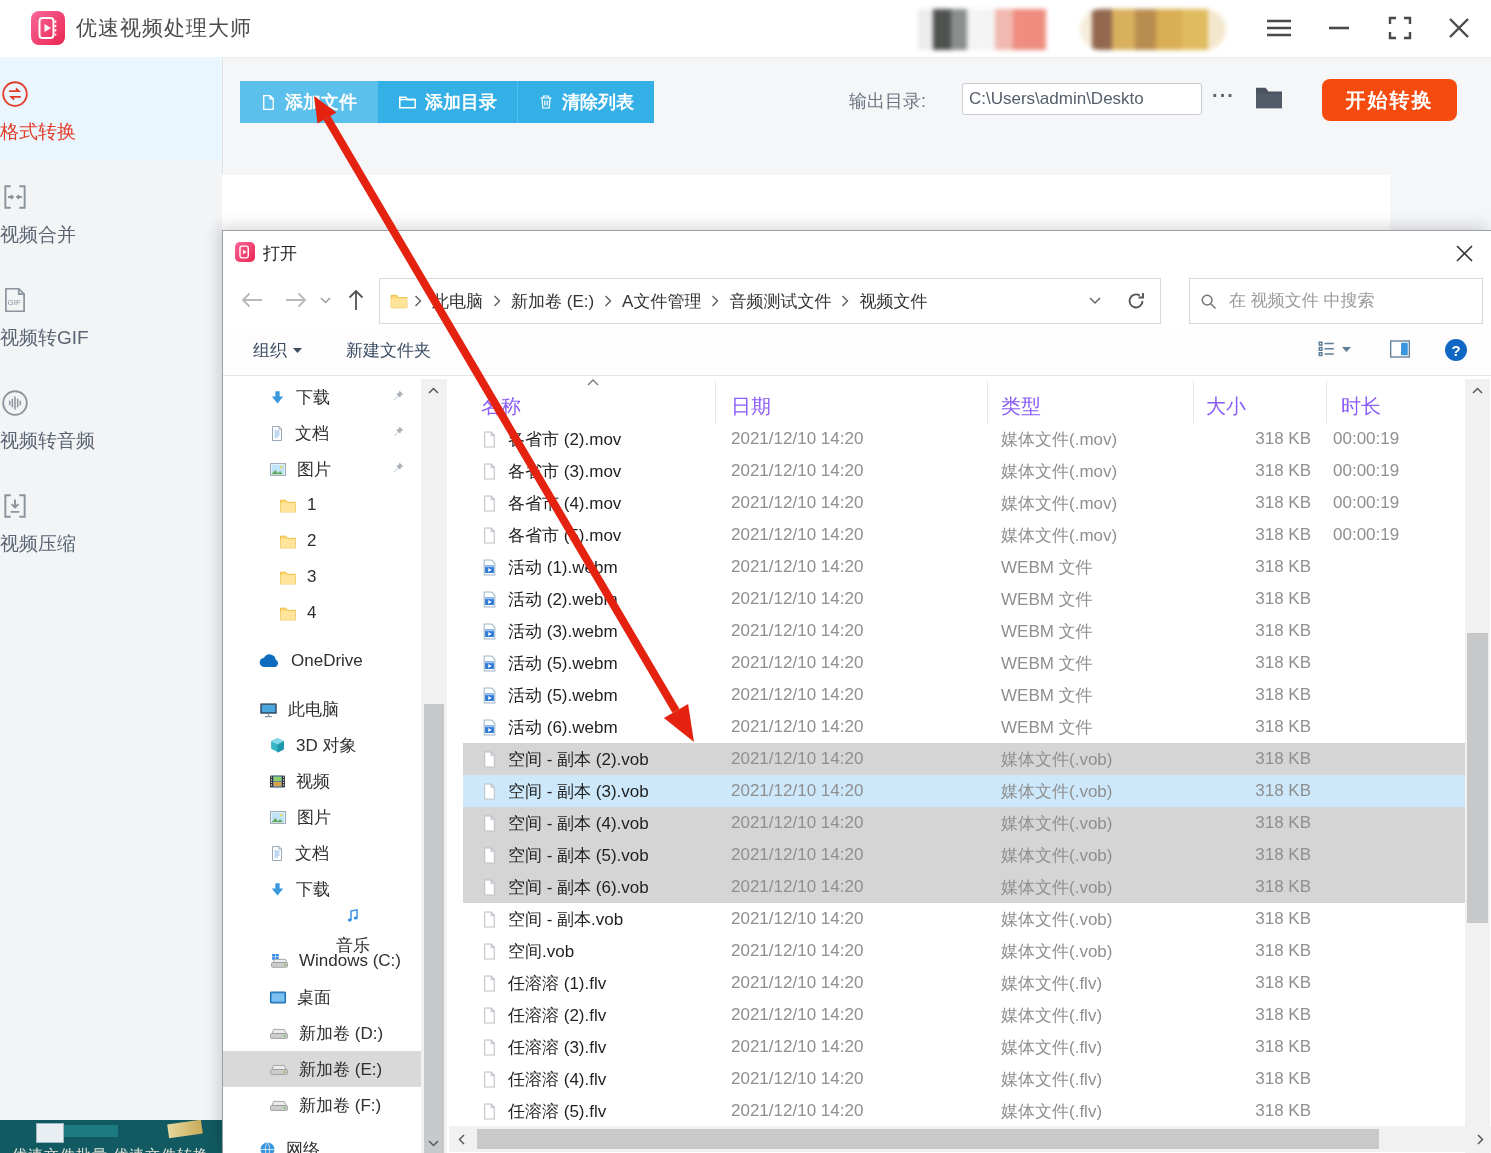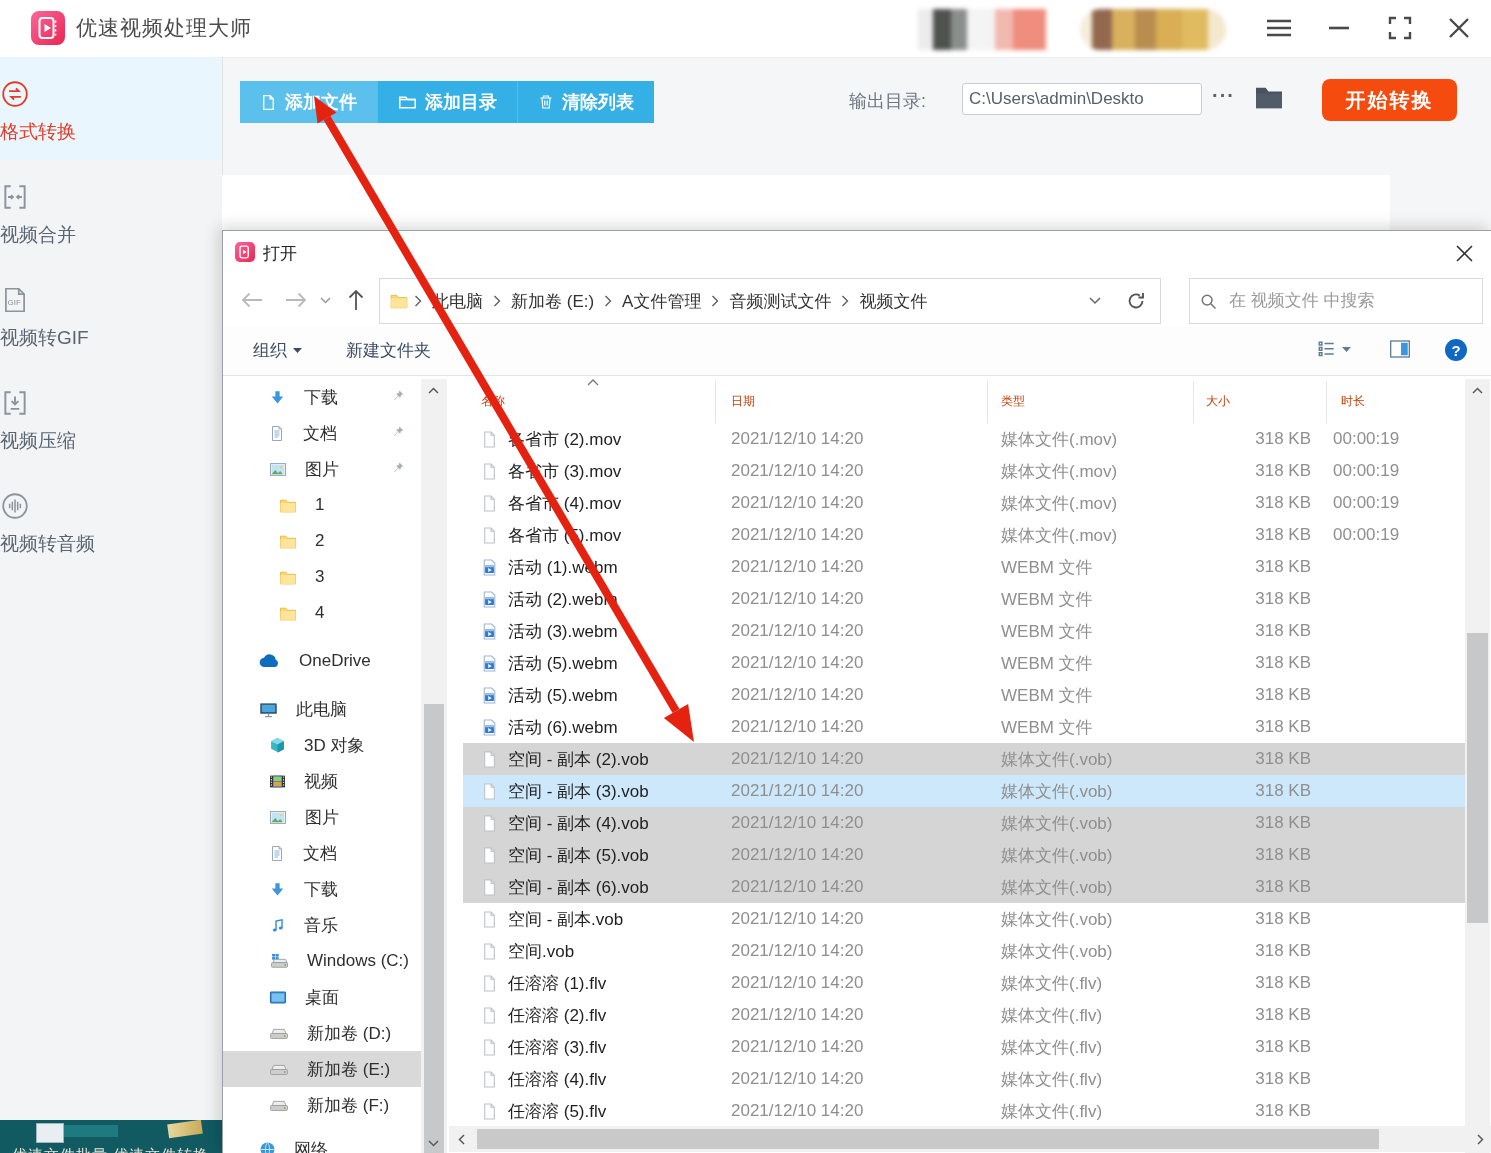--- a/index.html
+++ b/index.html
@@ -57,29 +57,29 @@
 .crumb-dd{margin-left:auto;margin-right:12px;cursor:pointer}
 .refreshbox{position:absolute;left:889px;top:5px;width:48px;height:44px;border:1px solid #d9d9d9;border-left:none;background:#fff;display:flex;align-items:center;justify-content:center;cursor:pointer}
 .searchbox{position:absolute;left:966px;top:5px;width:272px;height:44px;border:1px solid #d9d9d9;background:#fff;display:flex;align-items:center;padding:0 10px;gap:10px}
 .searchbox input{border:none;outline:none;font-size:17px;color:#8b5cf6;width:200px;font-family:Liberation Sans, sans-serif}
 .searchbox input::placeholder{color:#9a9a9a}
 .cmdrow{position:absolute;left:0;top:96px;width:100%;height:48px;border-bottom:1px solid #e4e4e4;background:#fdfdfe}
 .cmd{position:absolute;top:12px;font-size:17px;color:#3b4c63;cursor:pointer;display:flex;align-items:center;gap:6px}
 .viewbtn{position:absolute;top:12px;display:flex;align-items:center;cursor:pointer}
 
 .tree{position:absolute;left:0;top:148px;width:198px;height:775px;overflow:hidden}
-.tree-item{position:relative;height:36px;display:flex;align-items:center;gap:18px;font-size:17px;color:#2f2f2f;cursor:pointer}
+.tree-item{position:relative;height:36px;display:flex;align-items:center;gap:10px;font-size:17px;color:#2f2f2f;cursor:pointer}
 .tree-item.selected{background:#d9d9d9}
 .tree-item .pin{position:absolute;right:16px;top:10px}
 .tree-gap12{margin-top:12px}.tree-gap8{margin-top:8px}
 .tree-scroll{position:absolute;left:198px;top:148px;width:26px;height:775px;background:#f1f1f1}
 .tree-thumb{position:absolute;left:3px;top:325px;width:20px;height:612px;background:#c6c8ca}
 
 .lheader{position:absolute;left:240px;top:148px;width:1002px;height:44px}
-.lh-label{position:absolute;top:14px;font-size:12px;color:#c2410c;cursor:pointer}
+.lh-label{position:absolute;top:14px;font-size:20px;color:#8b5cf6;cursor:pointer}
 .colsep{position:absolute;top:2px;width:1px;height:42px;background:#e6e6e6}
 .sortcaret{position:absolute;left:124px;top:0px}
 .rows{position:absolute;left:240px;top:192px;width:1002px}
 .frow{position:relative;height:32px;cursor:pointer}
 .frow.sel-gray{background:#d5d5d5}
 .frow.sel-blue{background:#cde8fb}
 .fcell{position:absolute;top:0;height:32px;display:flex;align-items:center;font-size:17px;white-space:nowrap;overflow:hidden}
 .c-name{left:18px;width:244px;color:#1f1f1f;gap:10px}
 .c-date{left:268px;width:256px;color:#8f8f8f}
 .c-type{left:538px;width:186px;color:#8f8f8f}
@@ -155,31 +155,31 @@
             </svg>
           </span><div class="side-label">视频合并</div></div>
         <div class="side-item"><span class="ic side-ic">
             <svg width="30" height="30" viewBox="0 0 28 28" fill="none" stroke="currentColor" stroke-width="1.6">
               <path d="M5.5 3.5h12l5 5v16h-17z"></path>
               <path d="M17.5 3.5v5h5"></path>
               <text x="7" y="19" font-size="7.5" fill="currentColor" stroke="none" font-family="inherit">GIF</text>
             </svg>
           </span><div class="side-label">视频转GIF</div></div>
         <div class="side-item"><span class="ic side-ic">
+            <svg width="30" height="30" viewBox="0 0 28 28" fill="none" stroke="currentColor" stroke-width="1.7">
+              <circle cx="14" cy="14" r="11"></circle>
+              <path d="M9 12v4M11.5 10v8M14 8v12M16.5 10v8M19 12v4" stroke-width="1.4"></path>
+            </svg>
+          </span><div class="side-label">视频转音频</div></div>
+        <div class="side-item"><span class="ic side-ic">
             <svg width="30" height="30" viewBox="0 0 28 28" fill="none" stroke="currentColor" stroke-width="1.8">
               <path d="M10 4H5v20h5M18 4h5v20h-5"></path>
               <path d="M14 8v7M10.8 12.2L14 15.4l3.2-3.2M10 19.5h8"></path>
             </svg>
           </span><div class="side-label">视频压缩</div></div>
-        <div class="side-item"><span class="ic side-ic">
-            <svg width="30" height="30" viewBox="0 0 28 28" fill="none" stroke="currentColor" stroke-width="1.7">
-              <circle cx="14" cy="14" r="11"></circle>
-              <path d="M9 12v4M11.5 10v8M14 8v12M16.5 10v8M19 12v4" stroke-width="1.4"></path>
-            </svg>
-          </span><div class="side-label">视频转音频</div></div>
       </div>
     <div class="banner">
       <div class="frag1"></div>
       <div class="frag2"></div>
       <div class="frag3"></div>
       <div class="btext">优速文件批量 优速文件转换</div>
     </div>
   </aside>
 
   <div class="whitepanel"></div>
@@ -497,21 +497,21 @@
           <span>文档</span>
         </div>
         <div class="tree-item" style="padding-left: 46px;">
           <span class="ic">
             <svg width="17" height="17" viewBox="0 0 16 16">
               <path d="M6 2h4v5h3.4L8 13.6 2.6 7H6z" fill="#3a96dd"></path>
             </svg>
           </span>
           <span>下载</span>
         </div>
-        <div class="tree-item" style="padding-left: 47px;">
+        <div class="tree-item" style="padding-left: 62px; flex-direction: column;">
           <span class="ic">
             <svg width="16" height="17" viewBox="0 0 16 16">
               <path d="M6 12.5V3.5l6-1.2v8.2" fill="none" stroke="#2e8ae6" stroke-width="1.4"></path>
               <ellipse cx="4.7" cy="12.6" rx="1.9" ry="1.5" fill="#2e8ae6"></ellipse>
               <ellipse cx="10.7" cy="10.6" rx="1.9" ry="1.5" fill="#2e8ae6"></ellipse>
             </svg>
           </span>
           <span>音乐</span>
         </div>
         <div class="tree-item" style="padding-left: 46px;">

